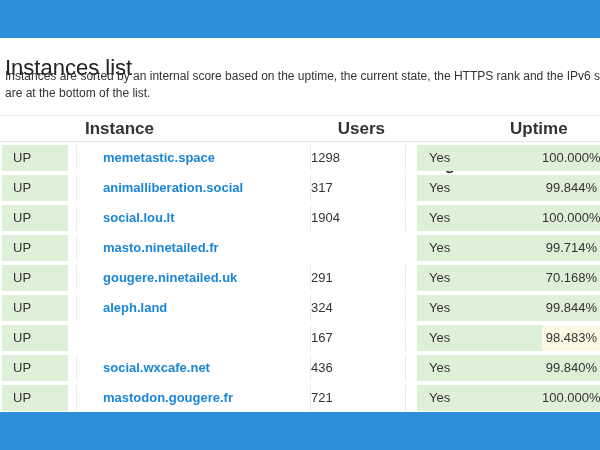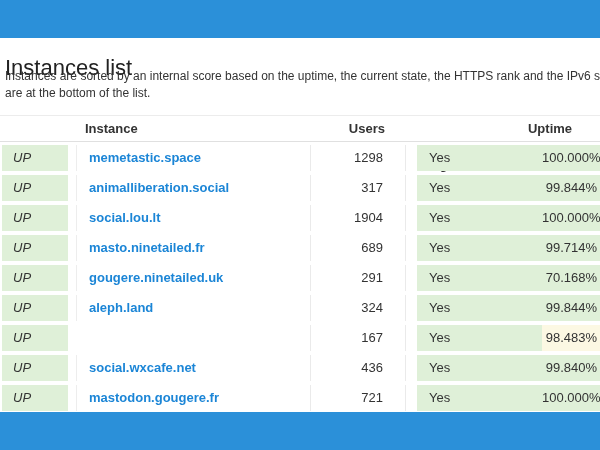--- a/index.html
+++ b/index.html
@@ -19,37 +19,37 @@
     font-size:22px; font-weight:normal; color:#222; letter-spacing:0;
   }
   .page-desc {
     position:absolute; left:5px; top:68px; width:600px;
     font-size:12px; line-height:16.5px; color:#333; white-space:nowrap;
   }
 
   .tbl-top-border { position:absolute; top:115px; left:0; width:600px; height:1px; background:#ececec; }
   .thead-border  { position:absolute; top:141px; left:0; width:600px; height:1px; background:#e0e0e0; }
 
-  .thead { position:absolute; top:118px; left:0; width:600px; height:22px; font-size:13px; font-weight:bold; color:#333; }
+  .thead { position:absolute; top:118px; left:0; width:600px; height:22px; font-size:17px; font-weight:bold; color:#333; }
   .th { position:absolute; top:0; line-height:22px; white-space:nowrap; }
   .th-instance      { left:85px; }
   .th-users         { left:310px; width:75px; text-align:right; }
   .th-registrations { left:423px;margin-top:36px; }
-  .th-uptime        { left:510px; width:80px; text-align:center; }
+  .th-uptime        { left:510px; width:80px; text-align:left; }
 
   .tbody { position:absolute; top:145px; left:0; width:600px; }
   .row { position:relative; width:600px; height:26px; margin-bottom:4px; }
   .cell {
     position:absolute; top:0; height:26px; line-height:26px;
     font-size:13px; color:#333; white-space:nowrap; box-sizing:border-box;
   }
-  .c-status        { left:2px;   width:66px;  padding-left:11px; background:var(--success-bg,#dff0d8);font-style:italic; }
-  .c-instance      { left:76px;  width:234px; padding-left:12px;  background:#fff; border-left:1px solid #ededed; }
+  .c-status        { left:2px;   width:66px;  padding-left:11px; background:var(--success-bg,#dff0d8); }
+  .c-instance      { left:76px;  width:234px; padding-left:26px;  background:#fff; border-left:1px solid #ededed; }
   .c-instance a    { color:var(--link-blue,#1b85d6); font-weight:bold; text-decoration:none; }
-  .c-users         { left:310px; width:96px;  padding-right:22px; text-align:right; background:#fff;
+  .c-users         { left:310px; width:96px;  padding-right:22px; text-align:left; background:#fff;
                      border-left:1px solid #eaeaea; border-right:1px solid #eaeaea; }
   .c-registrations { left:417px; width:125px; padding-left:12px;  background:var(--success-bg,#dff0d8); }
   .c-uptime        { left:542px; width:58px;  padding-right:3px; text-align:right; background:var(--success-bg,#dff0d8); }
   .c-uptime.warning{ background:var(--warning-bg,#fcf8e3); }
 </style>
 </head>
 <body>
 
 <div class="screen">
   <div class="bar top"></div>
@@ -90,21 +90,20 @@
       <div class="row">
         <div class="cell c-status">UP</div>
         <div class="cell c-instance"><a href="#">social.lou.lt</a></div>
         <div class="cell c-users">1904</div>
         <div class="cell c-registrations">Yes</div>
         <div class="cell c-uptime">100.000%</div>
       </div>
       <div class="row">
         <div class="cell c-status">UP</div>
         <div class="cell c-instance"><a href="#">masto.ninetailed.fr</a></div>
-        <div class="cell c-users">689</div>
         <div class="cell c-registrations">Yes</div>
         <div class="cell c-uptime">99.714%</div>
       </div>
       <div class="row">
         <div class="cell c-status">UP</div>
         <div class="cell c-instance"><a href="#">gougere.ninetailed.uk</a></div>
         <div class="cell c-users">291</div>
         <div class="cell c-registrations">Yes</div>
         <div class="cell c-uptime">70.168%</div>
       </div>

